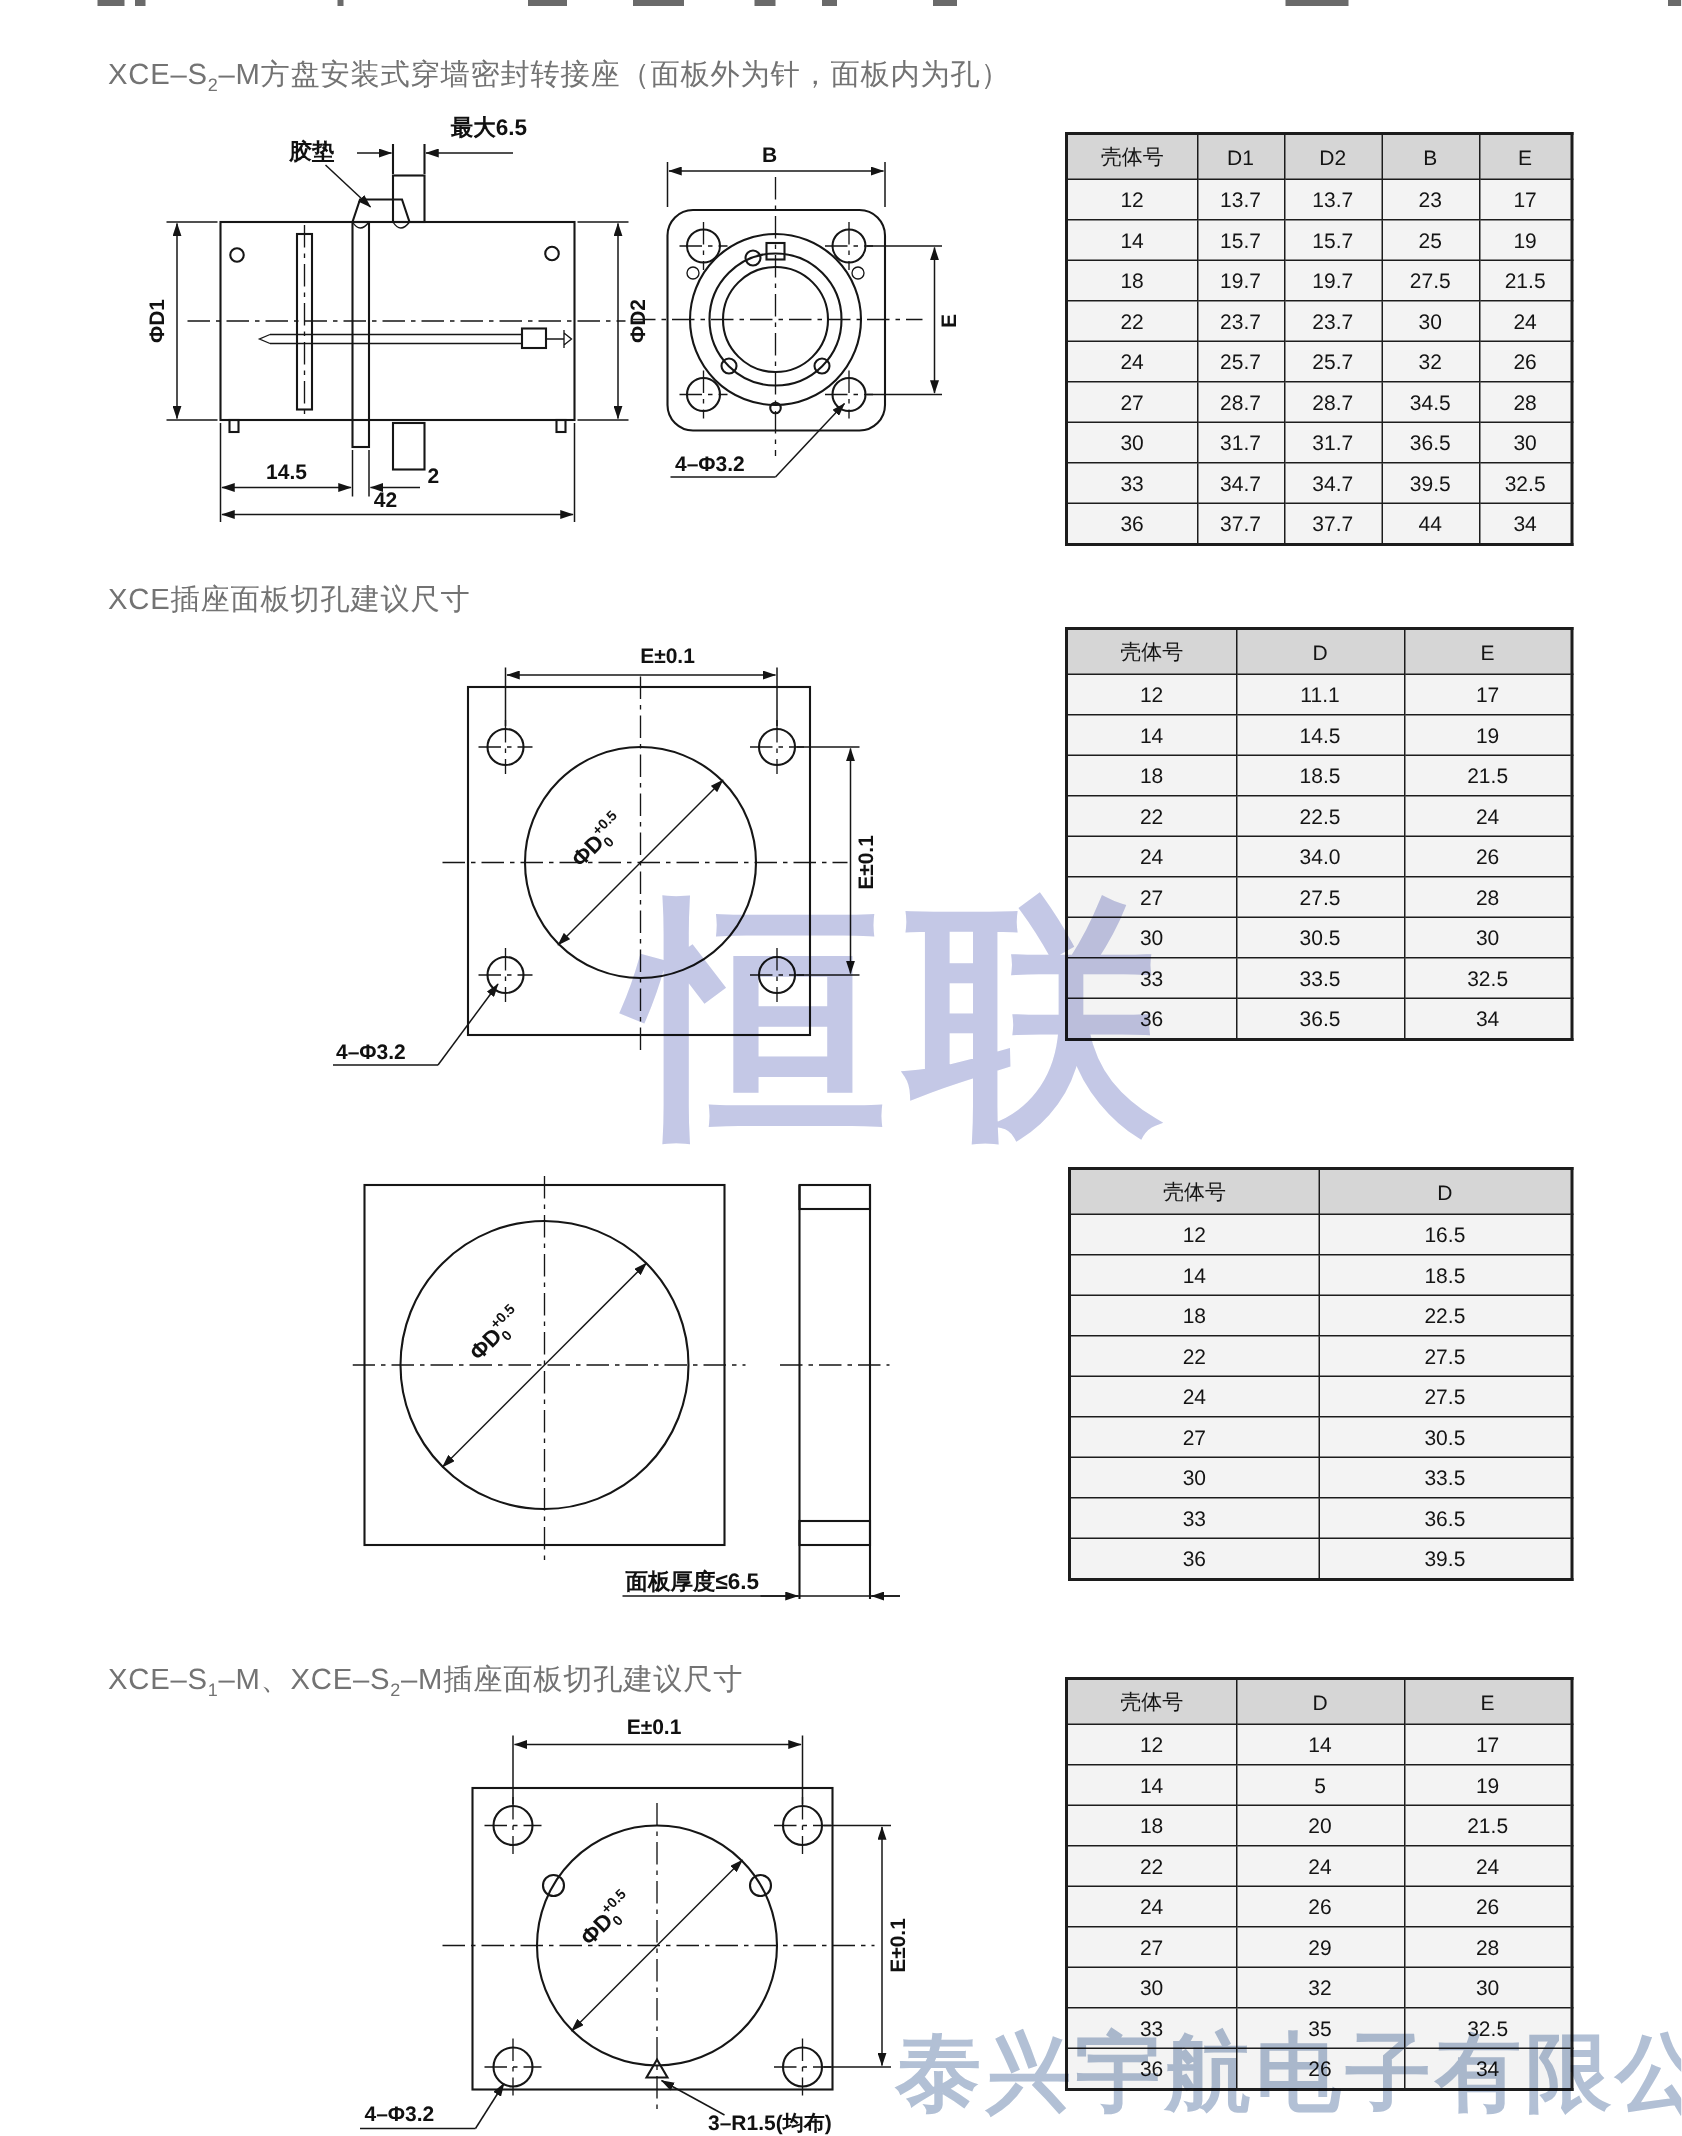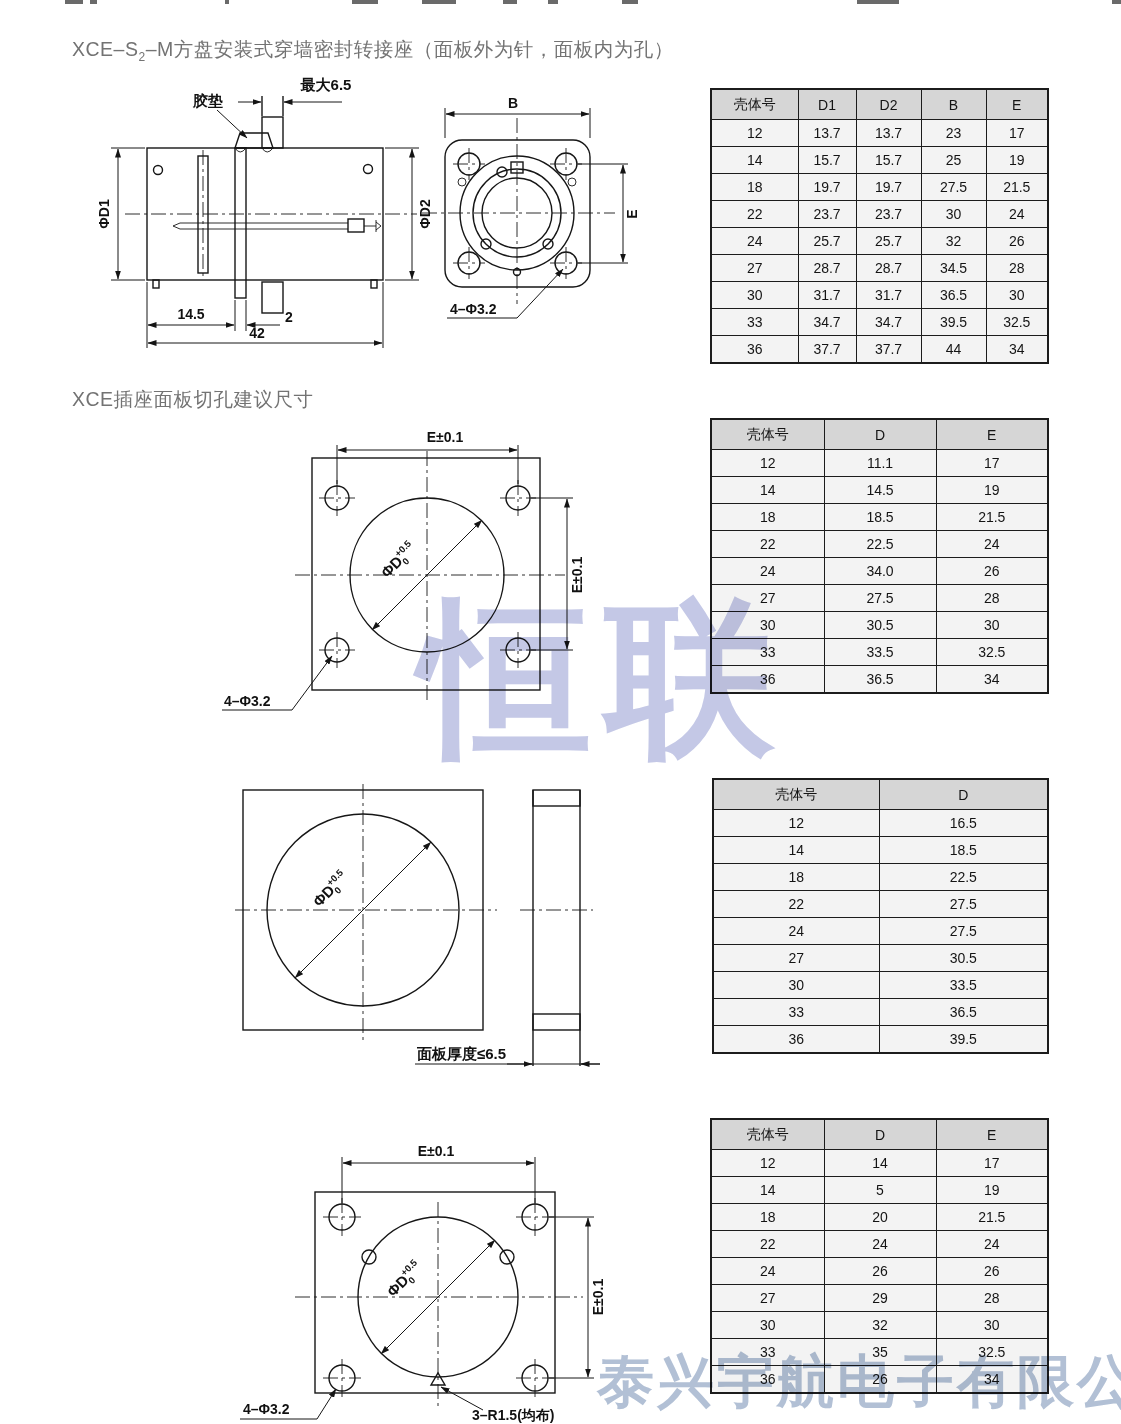--- a/index.html
+++ b/index.html
@@ -419,20 +419,21 @@
           <td>33</td>
           <td>36.5</td>
         </tr>
         <tr>
           <td>36</td>
           <td>39.5</td>
         </tr>
       </tbody>
     </table>
 
+  <div class="sec-title" style="top:1106px"><span>XCE–S</span><sub>1</sub><span>–M、XCE–S</span><sub>2</sub><span>–M插座面板切孔建议尺寸</span></div>
 
   <svg class="abs" style="left:235px;top:1142px" width="400" height="282" viewBox="0 0 400 282">
     <g class="ln">
       <rect x="80" y="50" width="240" height="201" fill="url(#hatch)"></rect>
       <circle cx="203" cy="155" r="80" fill="#fff"></circle>
       <circle cx="134" cy="115" r="7" fill="#fff"></circle>
       <circle cx="272" cy="115" r="7" fill="#fff"></circle>
       <polygon points="196,243 210,243 203,231" fill="#fff"></polygon>
       <circle cx="107" cy="75" r="13" fill="#fff"></circle>
         <circle cx="300" cy="75" r="13" fill="#fff"></circle>

